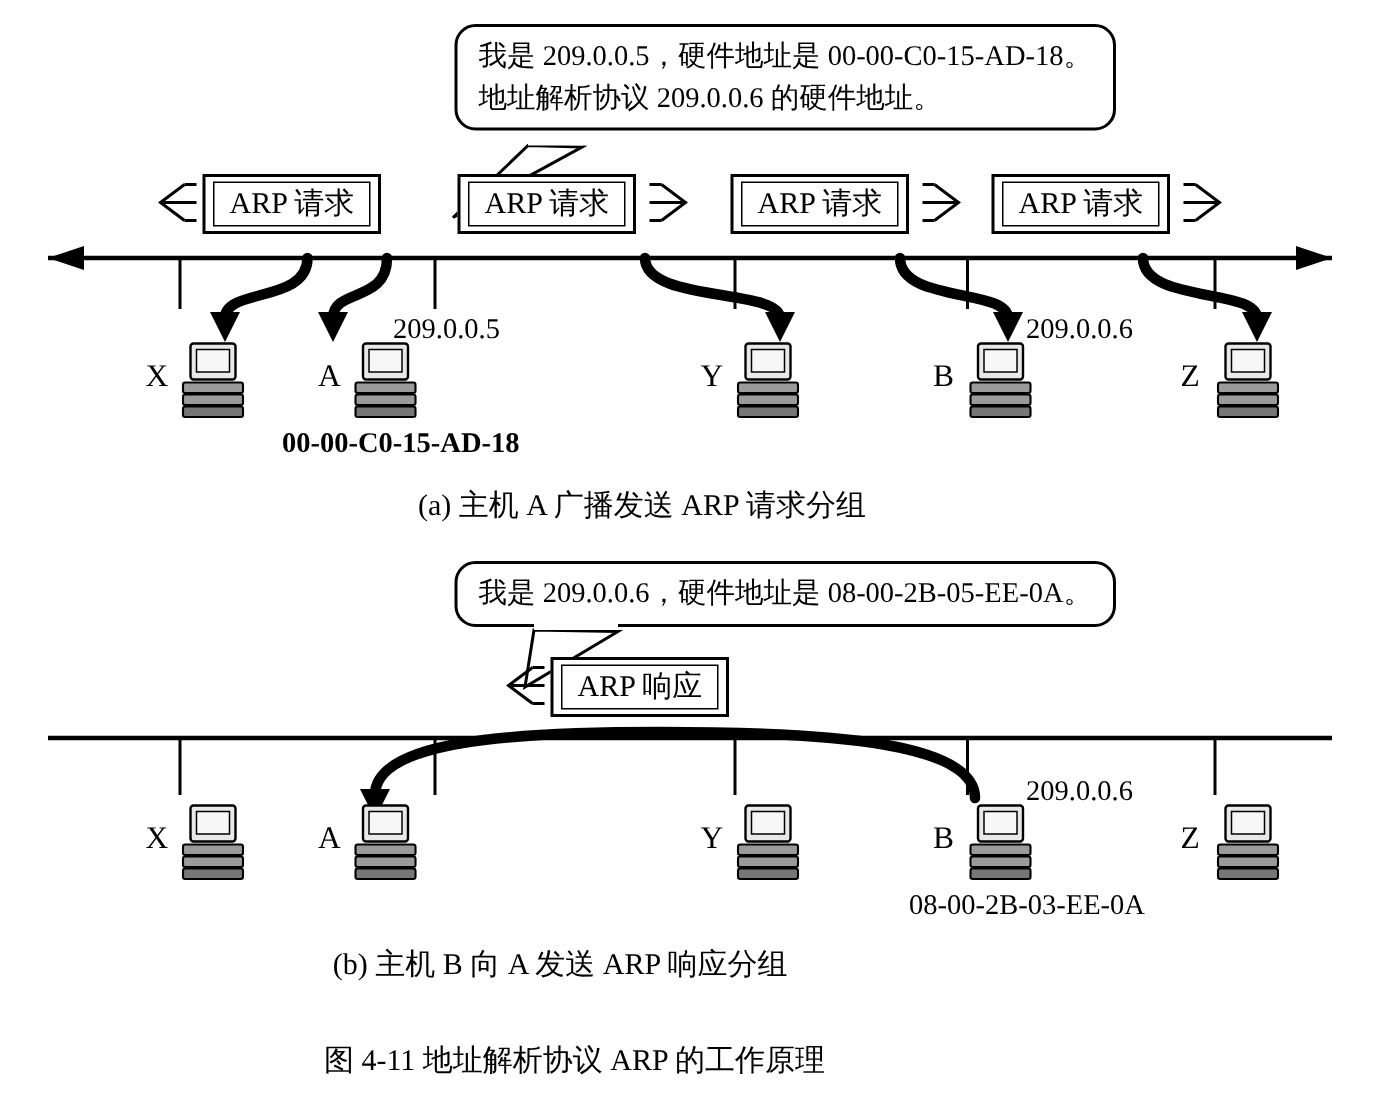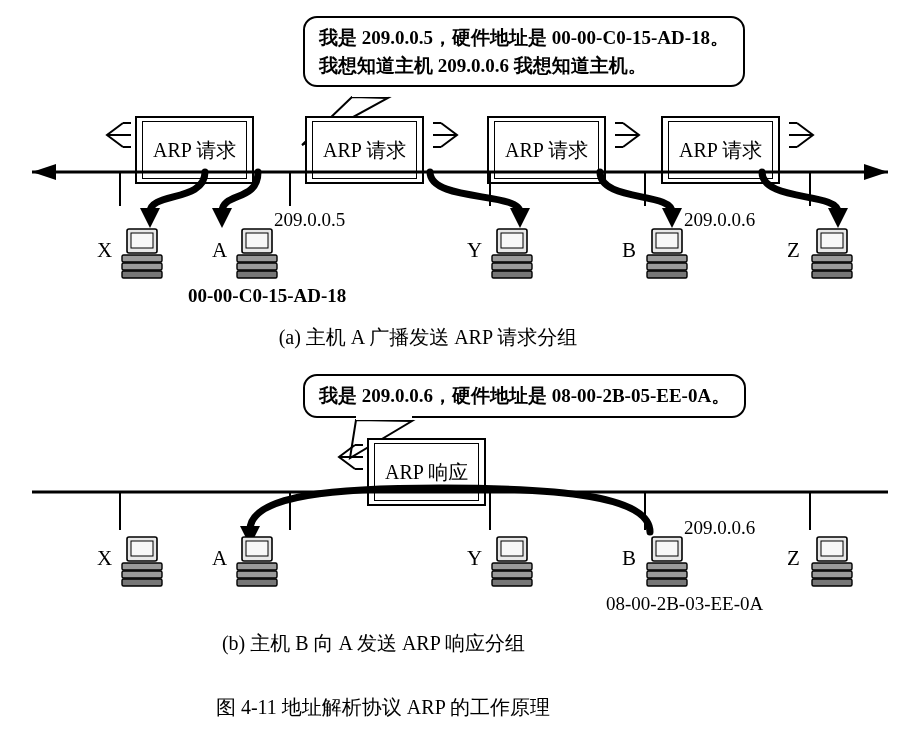--- a/index.html
+++ b/index.html
@@ -24,35 +24,35 @@
   .bubble {
     border: 2px solid #000;
     border-radius: 14px;
     background: #fff;
     box-sizing: border-box;
     padding: 6px 14px;
     font-size: 19px;
     line-height: 1.45;
     white-space: nowrap;
   }
-  .bubble-line { display: block; font-weight: bold; }
+  .bubble-line { display: block; }
 
   
 
   
   .packet {
     border: 2px solid #000;
     background: #fff;
     box-sizing: border-box;
     padding: 3px 5px;
   }
   .packet-inner {
     border: 1px solid #000;
     box-sizing: border-box;
-    padding: 16px 10px;
+    padding: 2px 10px;
     font-size: 20px;
     line-height: 1.2;
     text-align: center;
     white-space: nowrap;
   }
 
   
   .host { width: 46px; height: 52px; }
   .label-txt {
     font-size: 21px;
@@ -78,21 +78,21 @@
   }
   svg { overflow: visible; }
 </style>
 </head>
 <body>
 
 <div id="page">
 
   <div class="abs bubble" style="left:303px; top:16px;">
     <span class="bubble-line">我是 209.0.0.5，硬件地址是 00-00-C0-15-AD-18。</span>
-    <span class="bubble-line">我想知道主机 209.0.0.6 我想知道主机。</span>
+    <span class="bubble-line">地址解析协议 209.0.0.6 的硬件地址。</span>
   </div>
 
   <svg class="abs" style="left:300px; top:95px; width:120px; height:55px;">
     <polygon points="52,2 2,50 88,3" fill="#ffffff" stroke="#000000" stroke-width="2"></polygon>
     <line x1="52" y1="0" x2="88" y2="0" stroke="#ffffff" stroke-width="4"></line>
   </svg>
 
   <div class="abs" style="left:105px; top:116px; width:200px; height:40px;">
     <svg class="abs" style="left:0px; top:6px; width:30px; height:26px;">
       <polyline points="18,1 2,13 18,25" fill="none" stroke="#000" stroke-width="2"></polyline>
@@ -184,21 +184,21 @@
 
   <div class="abs" style="left:212px; top:228px;">
     <span class="abs label-txt" style="left:0px; top:12px;">A</span>
     <svg class="abs host" style="left:22px; top:0px;" viewBox="0 0 46 52">
       <rect x="8" y="1" width="30" height="24" rx="2" fill="#e8e8e8" stroke="#000" stroke-width="1.6"></rect>
       <rect x="12" y="5" width="22" height="15" fill="#f7f7f7" stroke="#000" stroke-width="1"></rect>
       <rect x="3" y="27" width="40" height="7" rx="1.5" fill="#9a9a9a" stroke="#000" stroke-width="1.4"></rect>
       <rect x="3" y="35" width="40" height="7" rx="1.5" fill="#9a9a9a" stroke="#000" stroke-width="1.4"></rect>
       <rect x="3" y="43" width="40" height="7" rx="1.5" fill="#777777" stroke="#000" stroke-width="1.4"></rect>
     </svg>
-    <span class="abs small-txt" style="left:62px; top:-18px;">209.0.0.5</span>
+    <span class="abs small-txt" style="left:50px; top:-18px;">209.0.0.5</span>
   </div>
   <span class="abs small-txt" style="left:188px; top:286px;font-weight:bold;">00-00-C0-15-AD-18</span>
 
   <div class="abs" style="left:467px; top:228px;">
     <span class="abs label-txt" style="left:0px; top:12px;">Y</span>
     <svg class="abs host" style="left:22px; top:0px;" viewBox="0 0 46 52">
       <rect x="8" y="1" width="30" height="24" rx="2" fill="#e8e8e8" stroke="#000" stroke-width="1.6"></rect>
       <rect x="12" y="5" width="22" height="15" fill="#f7f7f7" stroke="#000" stroke-width="1"></rect>
       <rect x="3" y="27" width="40" height="7" rx="1.5" fill="#9a9a9a" stroke="#000" stroke-width="1.4"></rect>
       <rect x="3" y="35" width="40" height="7" rx="1.5" fill="#9a9a9a" stroke="#000" stroke-width="1.4"></rect>

